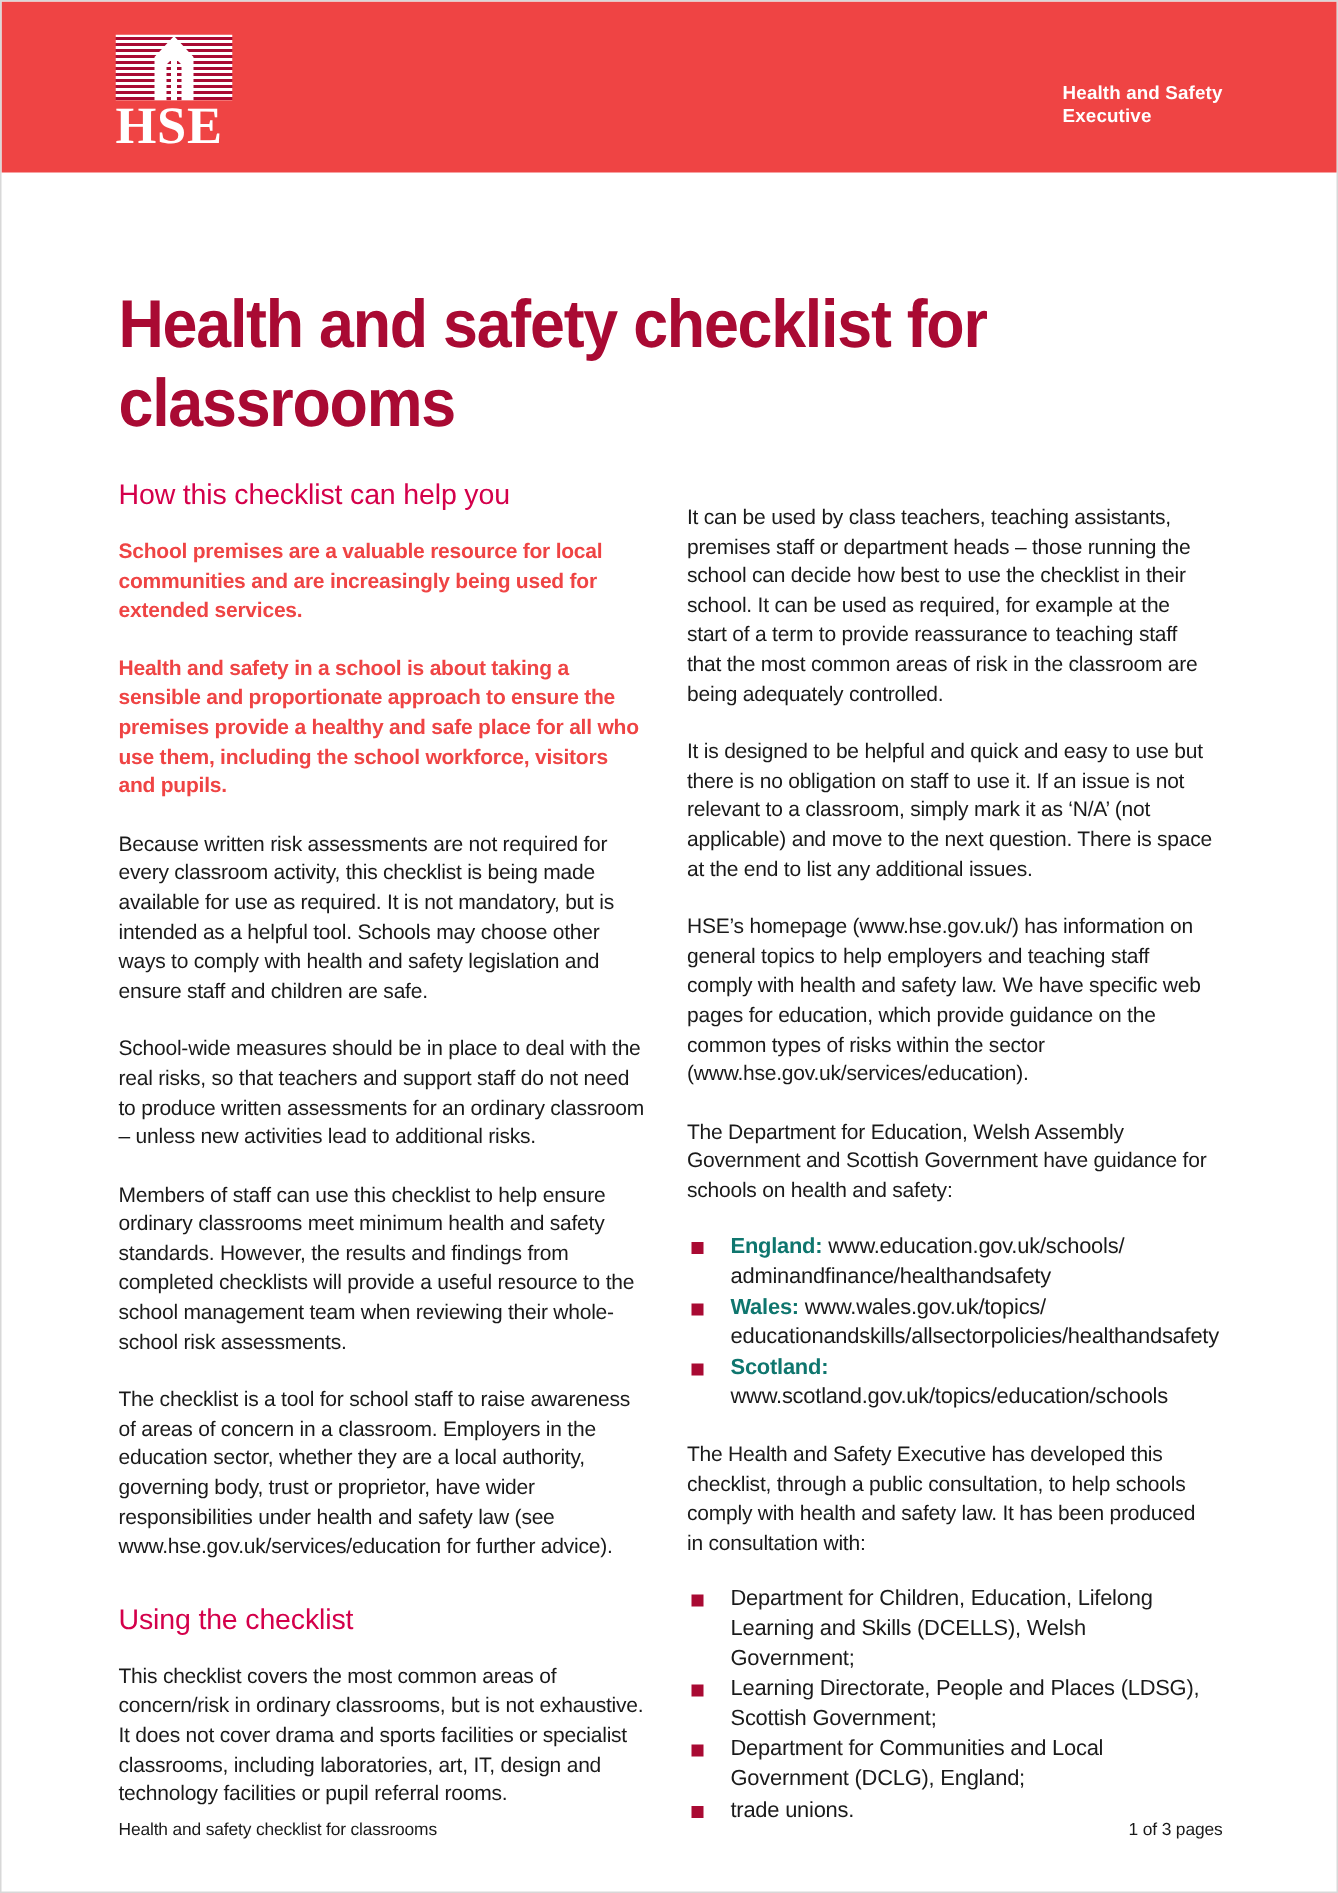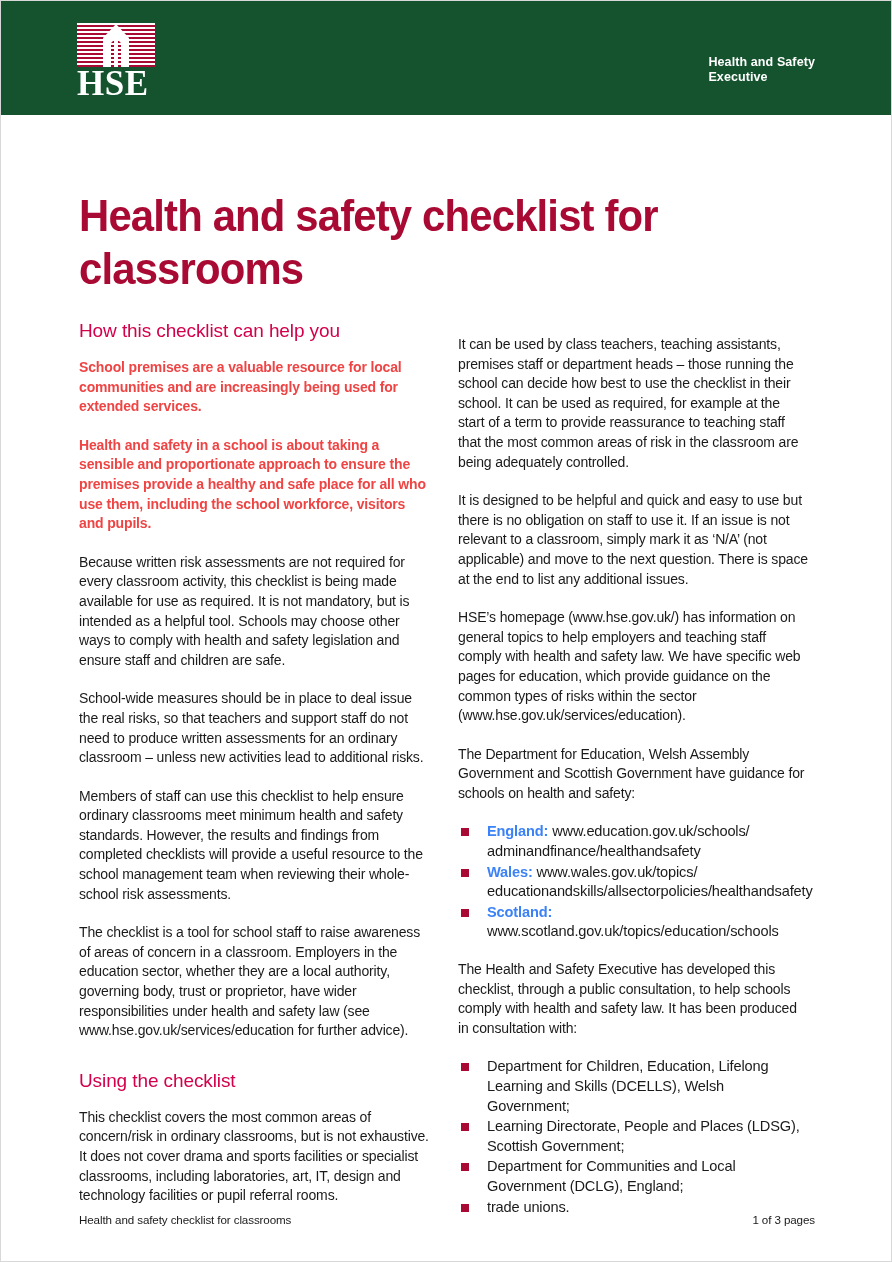--- a/index.html
+++ b/index.html
@@ -21,21 +21,21 @@
     overflow: hidden;
   }
 
   
   .header-band {
     position: absolute;
     left: 0;
     top: 0;
     width: 892px;
     height: 114px;
-    background: #14532d;
+    background: #ef4444;
   }
   .logo {
     position: absolute;
     left: 76px;
     top: 22px;
     width: 86px;
     height: 72px;
   }
   .logo-mark {
     position: relative;
@@ -152,21 +152,21 @@
     letter-spacing: -0.15px;
   }
   ul.bullets li .sq {
     position: absolute;
     left: 3px;
     top: 6px;
     width: 8px;
     height: 8px;
     background: #a90a33;
   }
-  ul.bullets li b { color: #3b82f6; }
+  ul.bullets li b { color: #0f766e; }
 
   
   .footer {
     position: absolute;
     left: 78px;
     top: 1212px;
     width: 736px;
     display: flex;
     justify-content: space-between;
     align-items: baseline;
@@ -200,21 +200,21 @@
 
   <h1 class="doc-title">Health and safety checklist for classrooms</h1>
 
   <div class="columns">
 
     <div class="col col-left">
       <h2 class="section">How this checklist can help you</h2>
       <p class="body lead">School premises are a valuable resource for local communities and are increasingly being used for extended services.</p>
       <p class="body lead">Health and safety in a school is about taking a sensible and proportionate approach to ensure the premises provide a healthy and safe place for all who use them, including the school workforce, visitors and pupils.</p>
       <p class="body">Because written risk assessments are not required for every classroom activity, this checklist is being made available for use as required. It is not mandatory, but is intended as a helpful tool. Schools may choose other ways to comply with health and safety legislation and ensure staff and children are safe.</p>
-      <p class="body">School-wide measures should be in place to deal issue the real risks, so that teachers and support staff do not need to produce written assessments for an ordinary classroom – unless new activities lead to additional risks.</p>
+      <p class="body">School-wide measures should be in place to deal with the real risks, so that teachers and support staff do not need to produce written assessments for an ordinary classroom – unless new activities lead to additional risks.</p>
       <p class="body">Members of staff can use this checklist to help ensure ordinary classrooms meet minimum health and safety standards. However, the results and findings from completed checklists will provide a useful resource to the school management team when reviewing their whole-school risk assessments.</p>
       <p class="body">The checklist is a tool for school staff to raise awareness of areas of concern in a classroom. Employers in the education sector, whether they are a local authority, governing body, trust or proprietor, have wider responsibilities under health and safety law (see www.hse.gov.uk/services/education for further advice).</p>
       <h2 class="section spaced">Using the checklist</h2>
       <p class="body">This checklist covers the most common areas of concern/risk in ordinary classrooms, but is not exhaustive. It does not cover drama and sports facilities or specialist classrooms, including laboratories, art, IT, design and technology facilities or pupil referral rooms.</p>
     </div>
 
     <div class="col col-right">
       <p class="body">It can be used by class teachers, teaching assistants, premises staff or department heads – those running the school can decide how best to use the checklist in their school. It can be used as required, for example at the start of a term to provide reassurance to teaching staff that the most common areas of risk in the classroom are being adequately controlled.</p>
       <p class="body">It is designed to be helpful and quick and easy to use but there is no obligation on staff to use it. If an issue is not relevant to a classroom, simply mark it as ‘N/A’ (not applicable) and move to the next question. There is space at the end to list any additional issues.</p>
 

